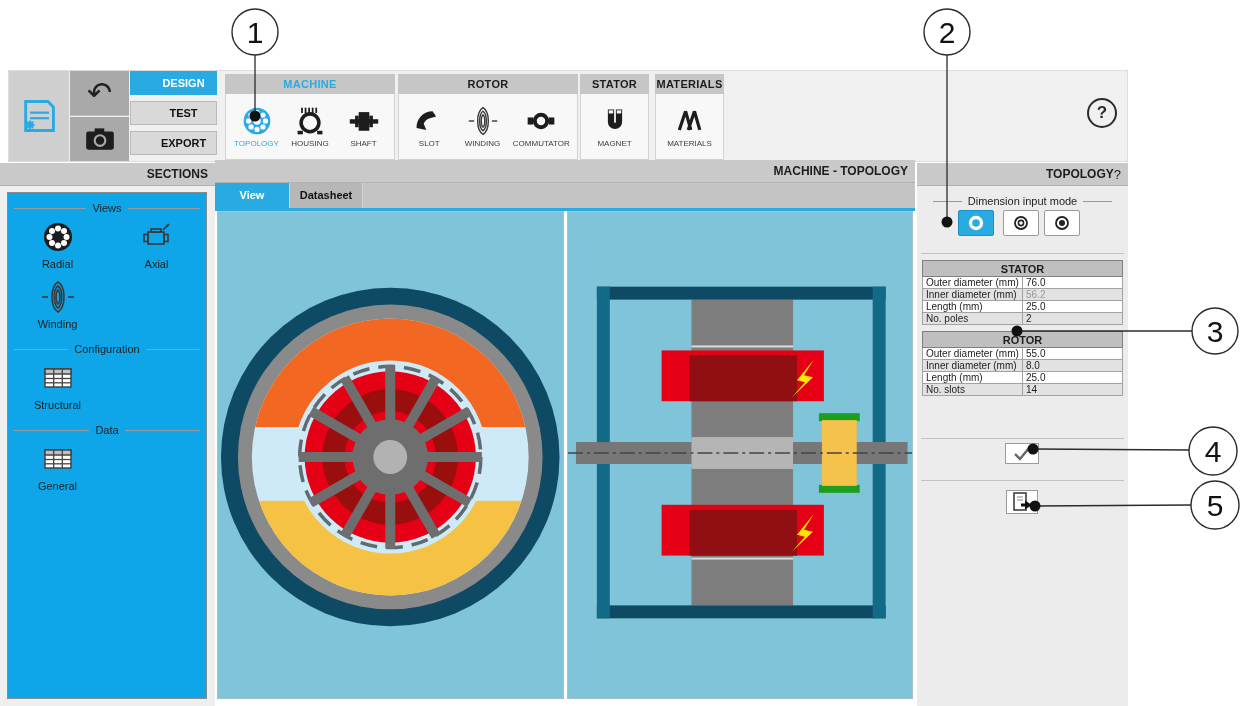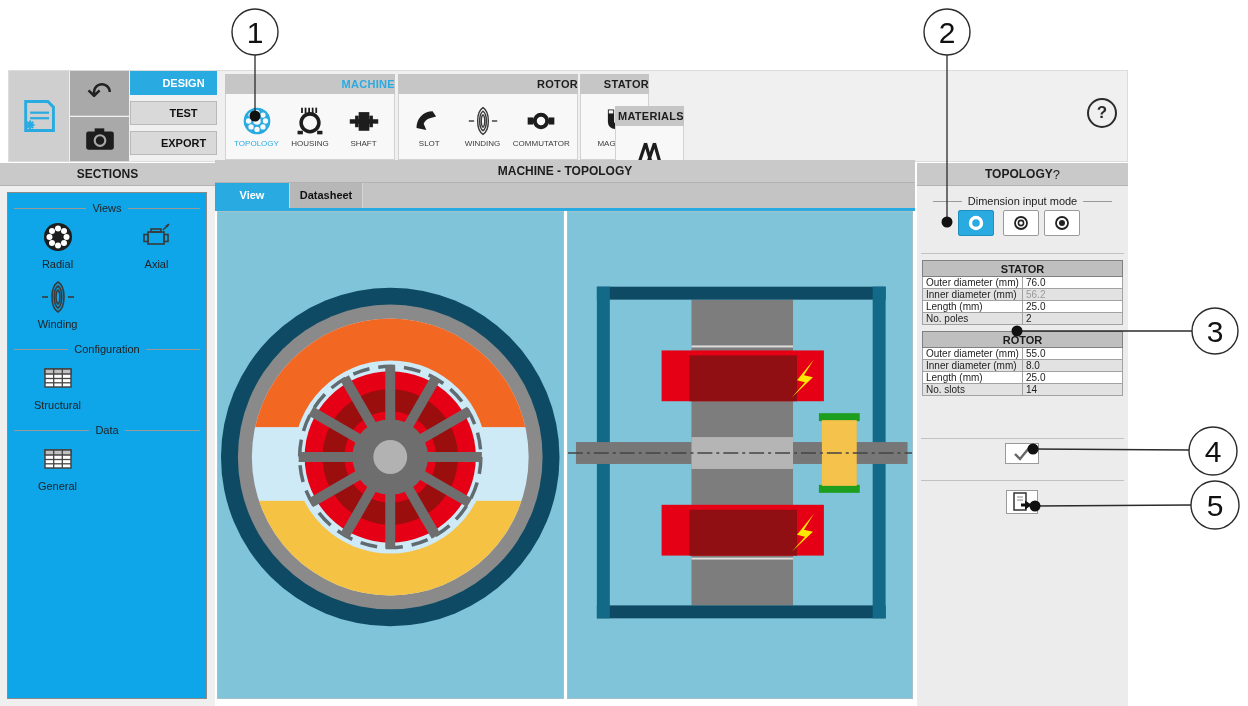--- a/index.html
+++ b/index.html
@@ -11,35 +11,35 @@
   .tb-btn { position:absolute; display:flex; align-items:center; justify-content:center; cursor:pointer; }
   #save-btn { left:0; top:0; width:60px; height:90px; background:#cfcfcf; }
   #undo-btn { left:61px; top:0; width:59px; height:45px; background:#a9a9a9; border-bottom:1px solid #bdbdbd; font-size:30px; color:#222; font-family:"DejaVu Sans",sans-serif; line-height:1; }
   #camera-btn { left:61px; top:46px; width:59px; height:44px; background:#a9a9a9; }
   .nav-btn { left:121px; width:87px; height:24px; font-size:11px; font-weight:bold; border:1px solid #b9b9b9; background:#d9d9d9; color:#111;padding-left:20px; }
   #design-btn { top:0; background:#29abe2; color:#fff; border-color:#29abe2; }
   #test-btn { top:30px; }
   #export-btn { top:60px; }
 
   .tool-group { position:absolute; top:3px; height:86px; }
-  .tg-header { height:20px; background:#c6c6c6; text-align:right; font-size:11px; font-weight:bold; line-height:20px; letter-spacing:.3px; }
+  .tg-header { height:20px; background:#c6c6c6; text-align:center; font-size:11px; font-weight:bold; line-height:20px; letter-spacing:.3px; }
   .tg-header.accent { color:#29abe2; }
   .tg-body { height:66px; background:#f8f8f8; border:1px solid #d2d2d2; border-top:none; display:flex; align-items:center; justify-content:space-evenly; }
   .tool-item { display:flex; flex-direction:column; align-items:center; gap:2px; cursor:pointer; min-width:46px; }
   .tool-item .lbl { font-size:8px; color:#3a3a3a; }
   .tool-item.active .lbl { color:#29abe2; }
   #grp-machine { left:216px; width:170px; }
   #grp-rotor   { left:389px; width:180px; }
   #grp-stator  { left:571px; width:69px; }
-  #grp-materials { left:606px; width:69px;margin-top:32px; }
+  #grp-materials { left:646px; width:69px; }
   #help-btn { left:1078px; top:27px; width:30px; height:30px; border:2.2px solid #2b2b2b; border-radius:50%; font-size:17px; font-weight:bold; color:#2b2b2b; background:transparent; }
 
   
   #sections { left:0; top:163px; width:215px; height:543px; background:#efefef; }
-  .panel-header { height:23px; background:#c9c9c9; border-bottom:1px solid #b2b2b2; font-size:12px; font-weight:bold; line-height:23px; padding:0 7px; display:flex; justify-content:center; }
+  .panel-header { height:23px; background:#c9c9c9; border-bottom:1px solid #b2b2b2; font-size:12px; font-weight:bold; line-height:23px; padding:0 7px; display:flex; justify-content:flex-end; }
   #sections-box { position:absolute; left:7px; top:29px; width:200px; height:507px; background:#0ea5e9; border:1px solid #8a8a8a; }
   .legend { display:flex; align-items:center; font-size:11px; color:#222; padding:0 6px; margin-top:9px; }
   .legend::before,.legend::after { content:""; flex:1; border-top:1px solid #9a9a9a; }
   .legend::before { margin-right:6px; } .legend::after { margin-left:6px; }
   .sec-row { display:flex; padding:5px 0 4px 0; }
   .sec-item { width:50%; display:flex; flex-direction:column; align-items:center; gap:3px; font-size:11px; color:#222; cursor:pointer; }
 
   
   #main { left:215px; top:160px; width:700px; height:543px; background:#fff; }
   #tabs { display:flex; height:25px; background:#c4c4c4; }

